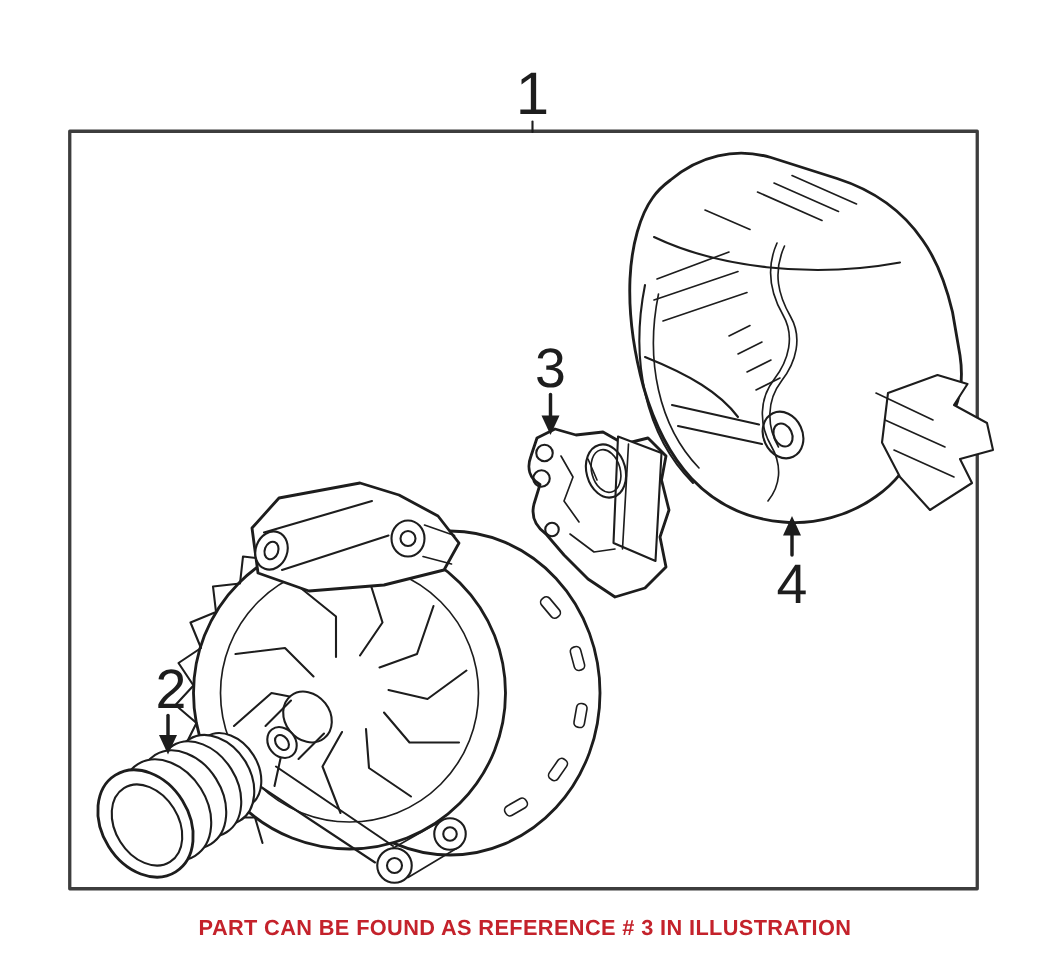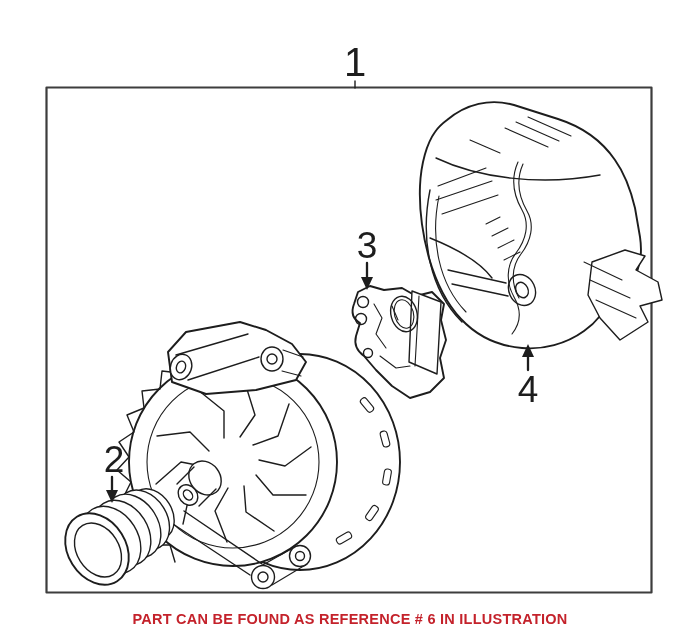--- a/index.html
+++ b/index.html
@@ -176,14 +176,14 @@
   </g>
 
   <g>
     <text class="callout" x="528" y="402">4</text>
     <line class="lead" x1="528" y1="370" x2="528" y2="356"></line>
     <polygon class="head" points="522,357 534,357 528,344"></polygon>
   </g>
 
 </svg>
 
-<div class="caption">PART CAN BE FOUND AS REFERENCE # 6 IN ILLUSTRATION</div>
+<div class="caption">PART CAN BE FOUND AS REFERENCE # 3 IN ILLUSTRATION</div>
 </div>
 
 </body></html>

